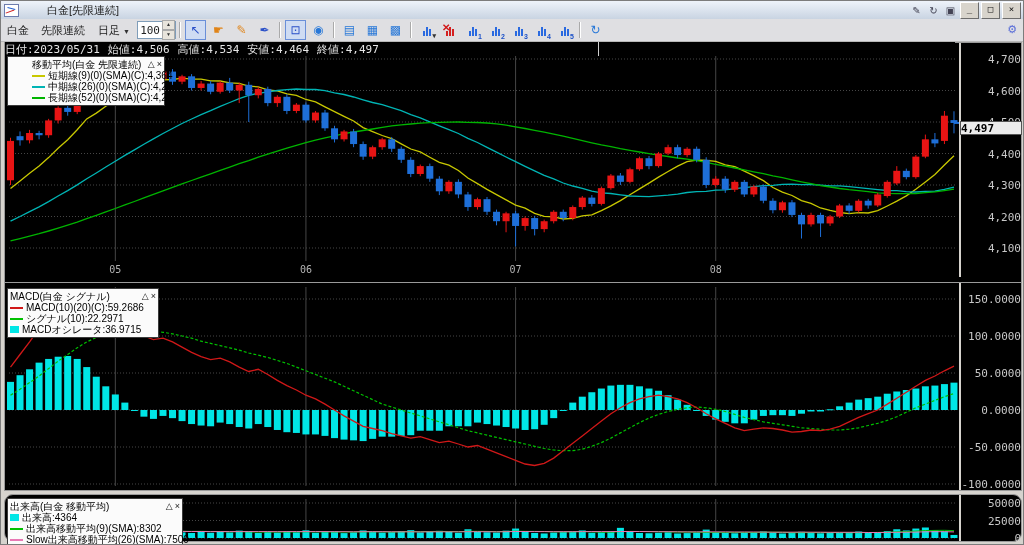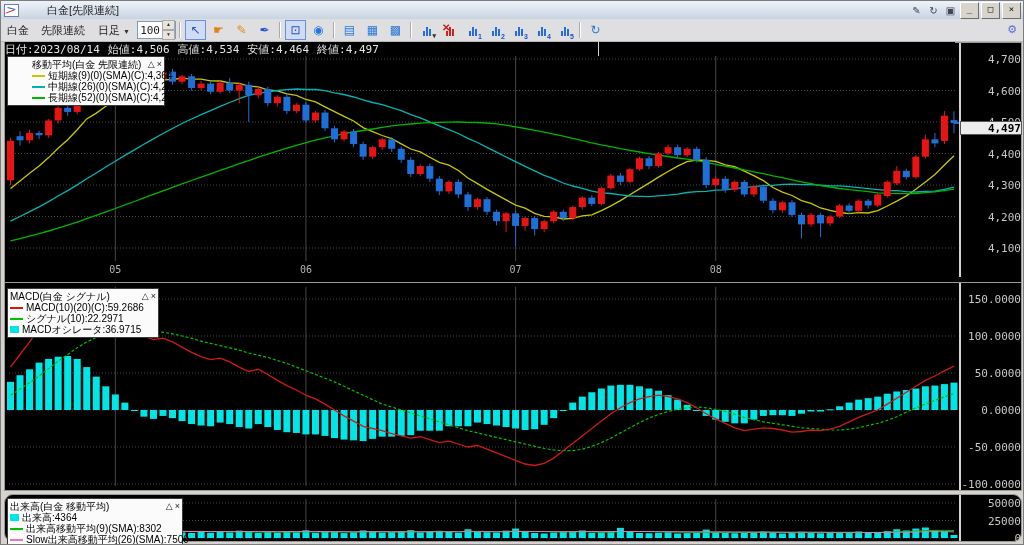--- a/index.html
+++ b/index.html
@@ -36,21 +36,21 @@
   #info-bar{position:absolute;left:4px;top:41px;width:950px;height:14px;background:#000;color:#e6e6e6;font-size:11px;font-family:"DejaVu Sans Mono","Liberation Sans",monospace;white-space:nowrap;overflow:hidden;z-index:5;}
   #info-bar span{margin-right:8px;}
   #info-sep{position:absolute;left:597px;top:41px;width:1px;height:14px;background:#cfcfcf;z-index:6;}
   .legend{position:absolute;background:#fbfbfb;border:1px solid #3a3a3a;font-size:10px;color:#000;z-index:10;padding:1px 2px 2px 2px;box-sizing:border-box;line-height:11px;}
   .lg-title{display:flex;justify-content:space-between;align-items:center;}
   .lg-btns span{margin-left:2px;font-size:9px;color:#222;}
   .lg-row{display:flex;align-items:center;white-space:nowrap;}
   .sw{display:inline-block;margin-right:3px;flex:0 0 auto;}
   .sw.line{width:13px;height:0;border-top:2px solid #000;}
   .sw.box{width:9px;height:7px;background:#0ee;}
-  #price-tag{position:absolute;left:959px;top:120px;width:62px;height:14px;background:#ececec;border:1px solid #555;color:#000;font-size:11px;font-weight:bold;font-family:"DejaVu Sans Mono",monospace;text-align:right;line-height:13px;z-index:12;box-sizing:border-box;}
+  #price-tag{position:absolute;left:959px;top:120px;width:62px;height:14px;background:#ececec;border:1px solid #555;color:#000;font-size:11px;font-weight:bold;font-family:"DejaVu Sans Mono",monospace;text-align:left;line-height:13px;z-index:12;box-sizing:border-box;}
   .axis-gap{position:absolute;top:0;width:2px;background:#d6d3ce;}
 </style>
 </head>
 <body>
 
 <div id="win">
   <div id="titlebar">
     <div id="app-icon"></div>
     <div id="title-text">白金[先限連続]</div>
     <div id="tb-right">
@@ -374,21 +374,21 @@
         <line x1="929.91" y1="90.025" x2="929.91" y2="104.2" stroke="#1e6fd8" stroke-width="1"></line>
         <rect x="926.41" y="96.325" width="7" height="4.094999999999999" fill="#1e6fd8"></rect>
         <line x1="939.4399999999999" y1="67.975" x2="939.4399999999999" y2="101.05" stroke="#e81414" stroke-width="1"></line>
         <rect x="935.9399999999999" y="72.7" width="7" height="25.200000000000003" fill="#e81414"></rect>
         <line x1="948.9699999999999" y1="68.28999999999999" x2="948.9699999999999" y2="90.34" stroke="#1e6fd8" stroke-width="1"></line>
         <rect x="945.4699999999999" y="77.11" width="7" height="2.8349999999999937" fill="#1e6fd8"></rect>
         <line x1="948.9699999999999" y1="79.945" x2="957.9699999999999" y2="79.945" stroke="#1e6fd8" stroke-width="2"></line>
       </svg>
       <div class="axis-gap" style="left: 954px; height: 234px;"></div>
     </div>
-  <div id="info-bar"><span>日付:2023/08/14</span><span>始値:4,506</span><span>高値:4,534</span><span>安値:4,464</span><span>終値:4,497</span></div>
+  <div id="info-bar"><span>日付:2023/05/31</span><span>始値:4,506</span><span>高値:4,534</span><span>安値:4,464</span><span>終値:4,497</span></div>
   <div id="info-sep"></div>
   <div id="price-tag">4,497</div>
 
   <div class="legend" id="lg-ma" style="left:6px;top:55px;width:158px;padding-left:24px;">
     <div class="lg-title">
         <span>移動平均(白金 先限連続)</span>
       <span class="lg-btns"><span>△</span><span>×</span></span>
       </div>
     <div class="lg-row">
         <span class="sw line" style="border-top-color: rgb(200, 200, 0);"></span>

